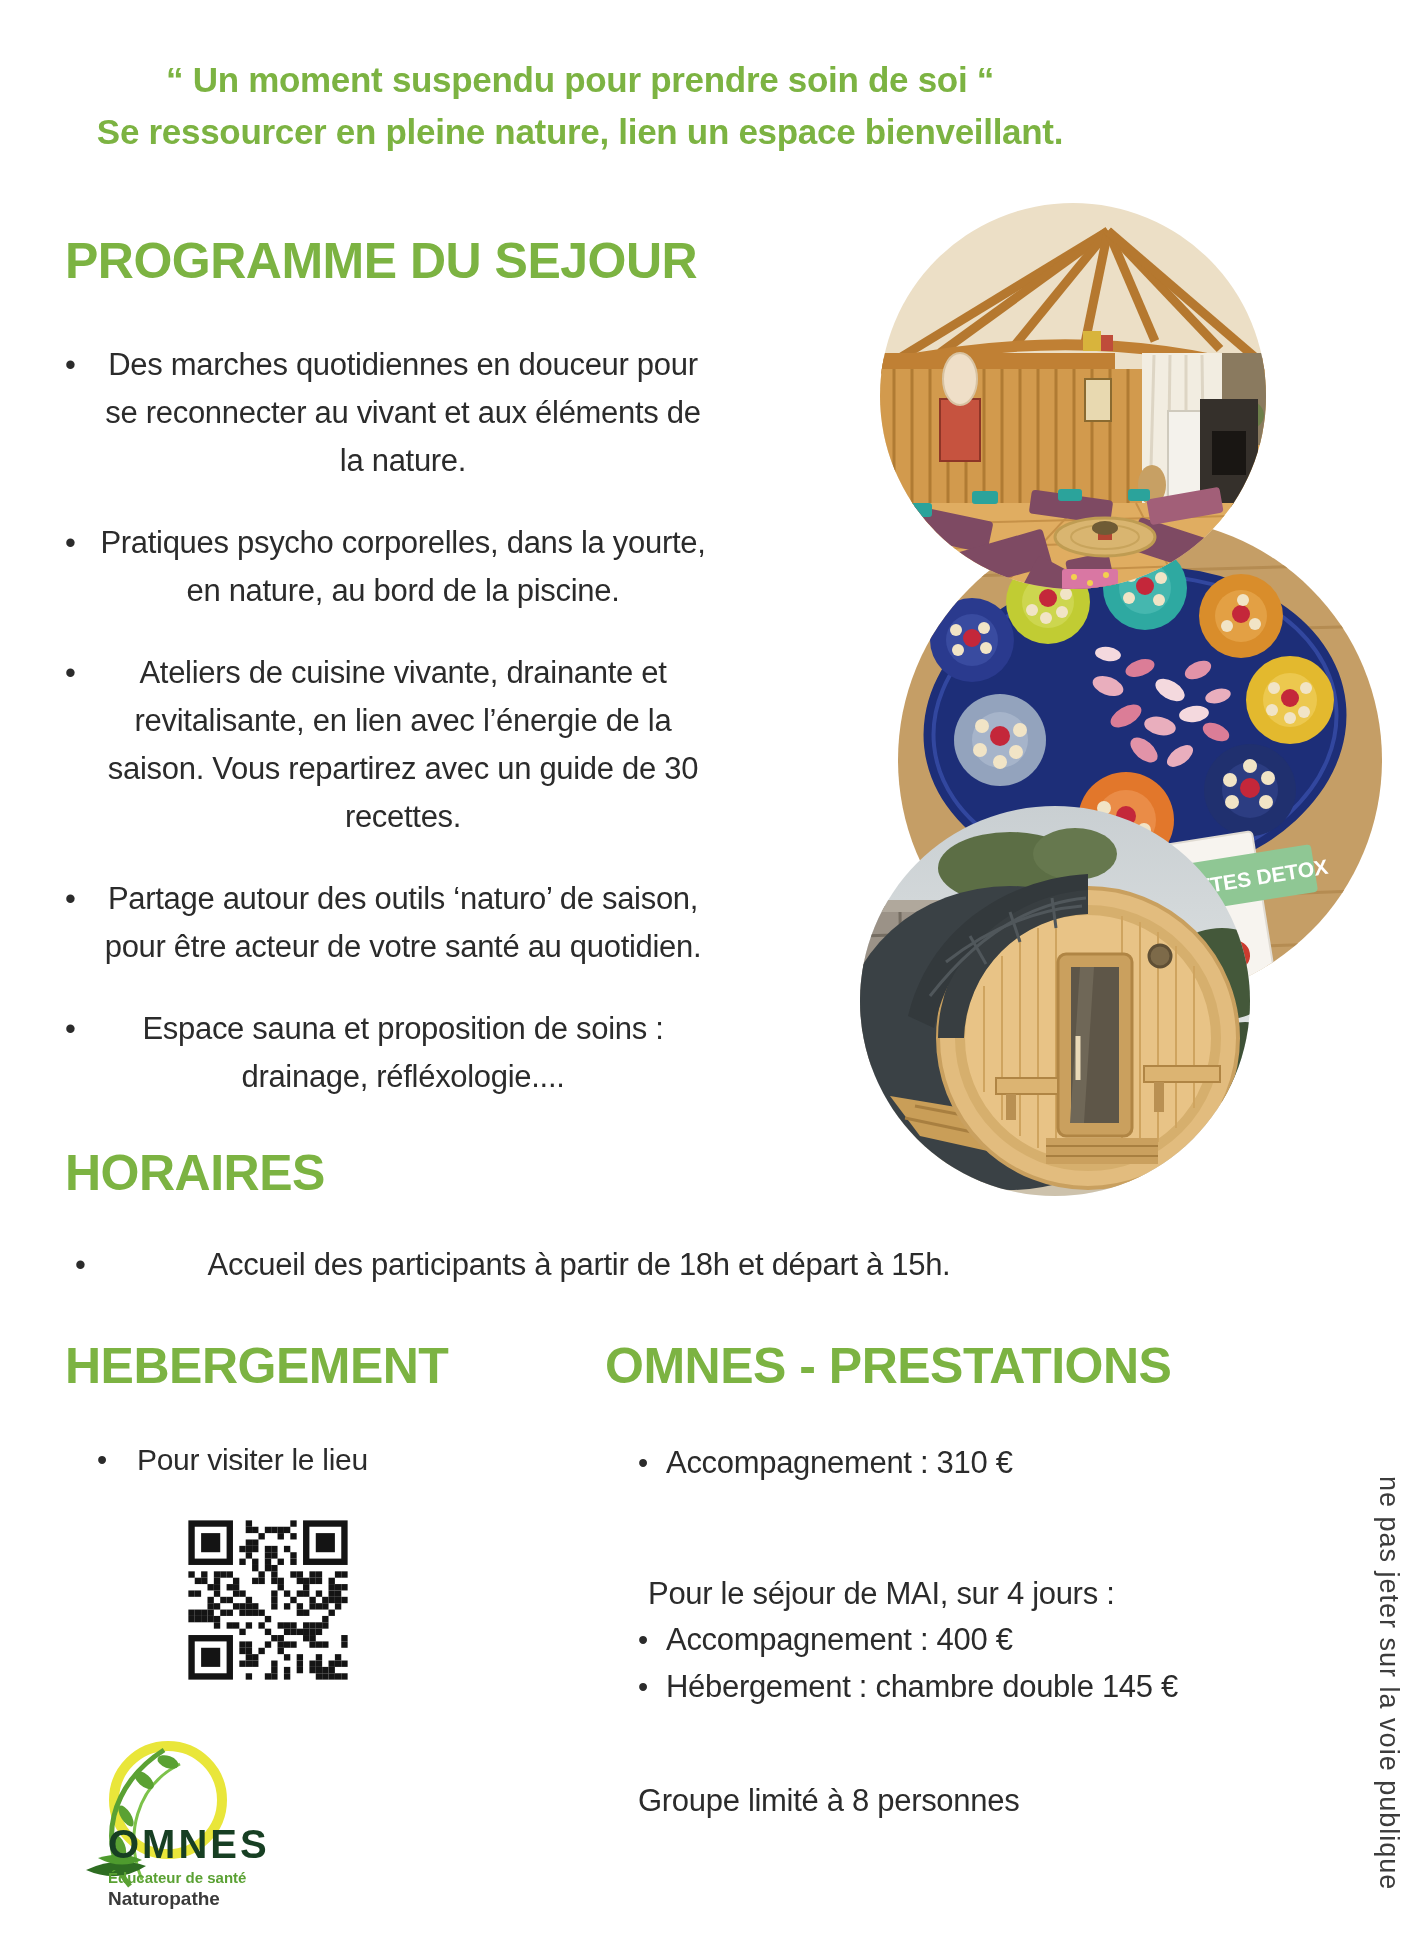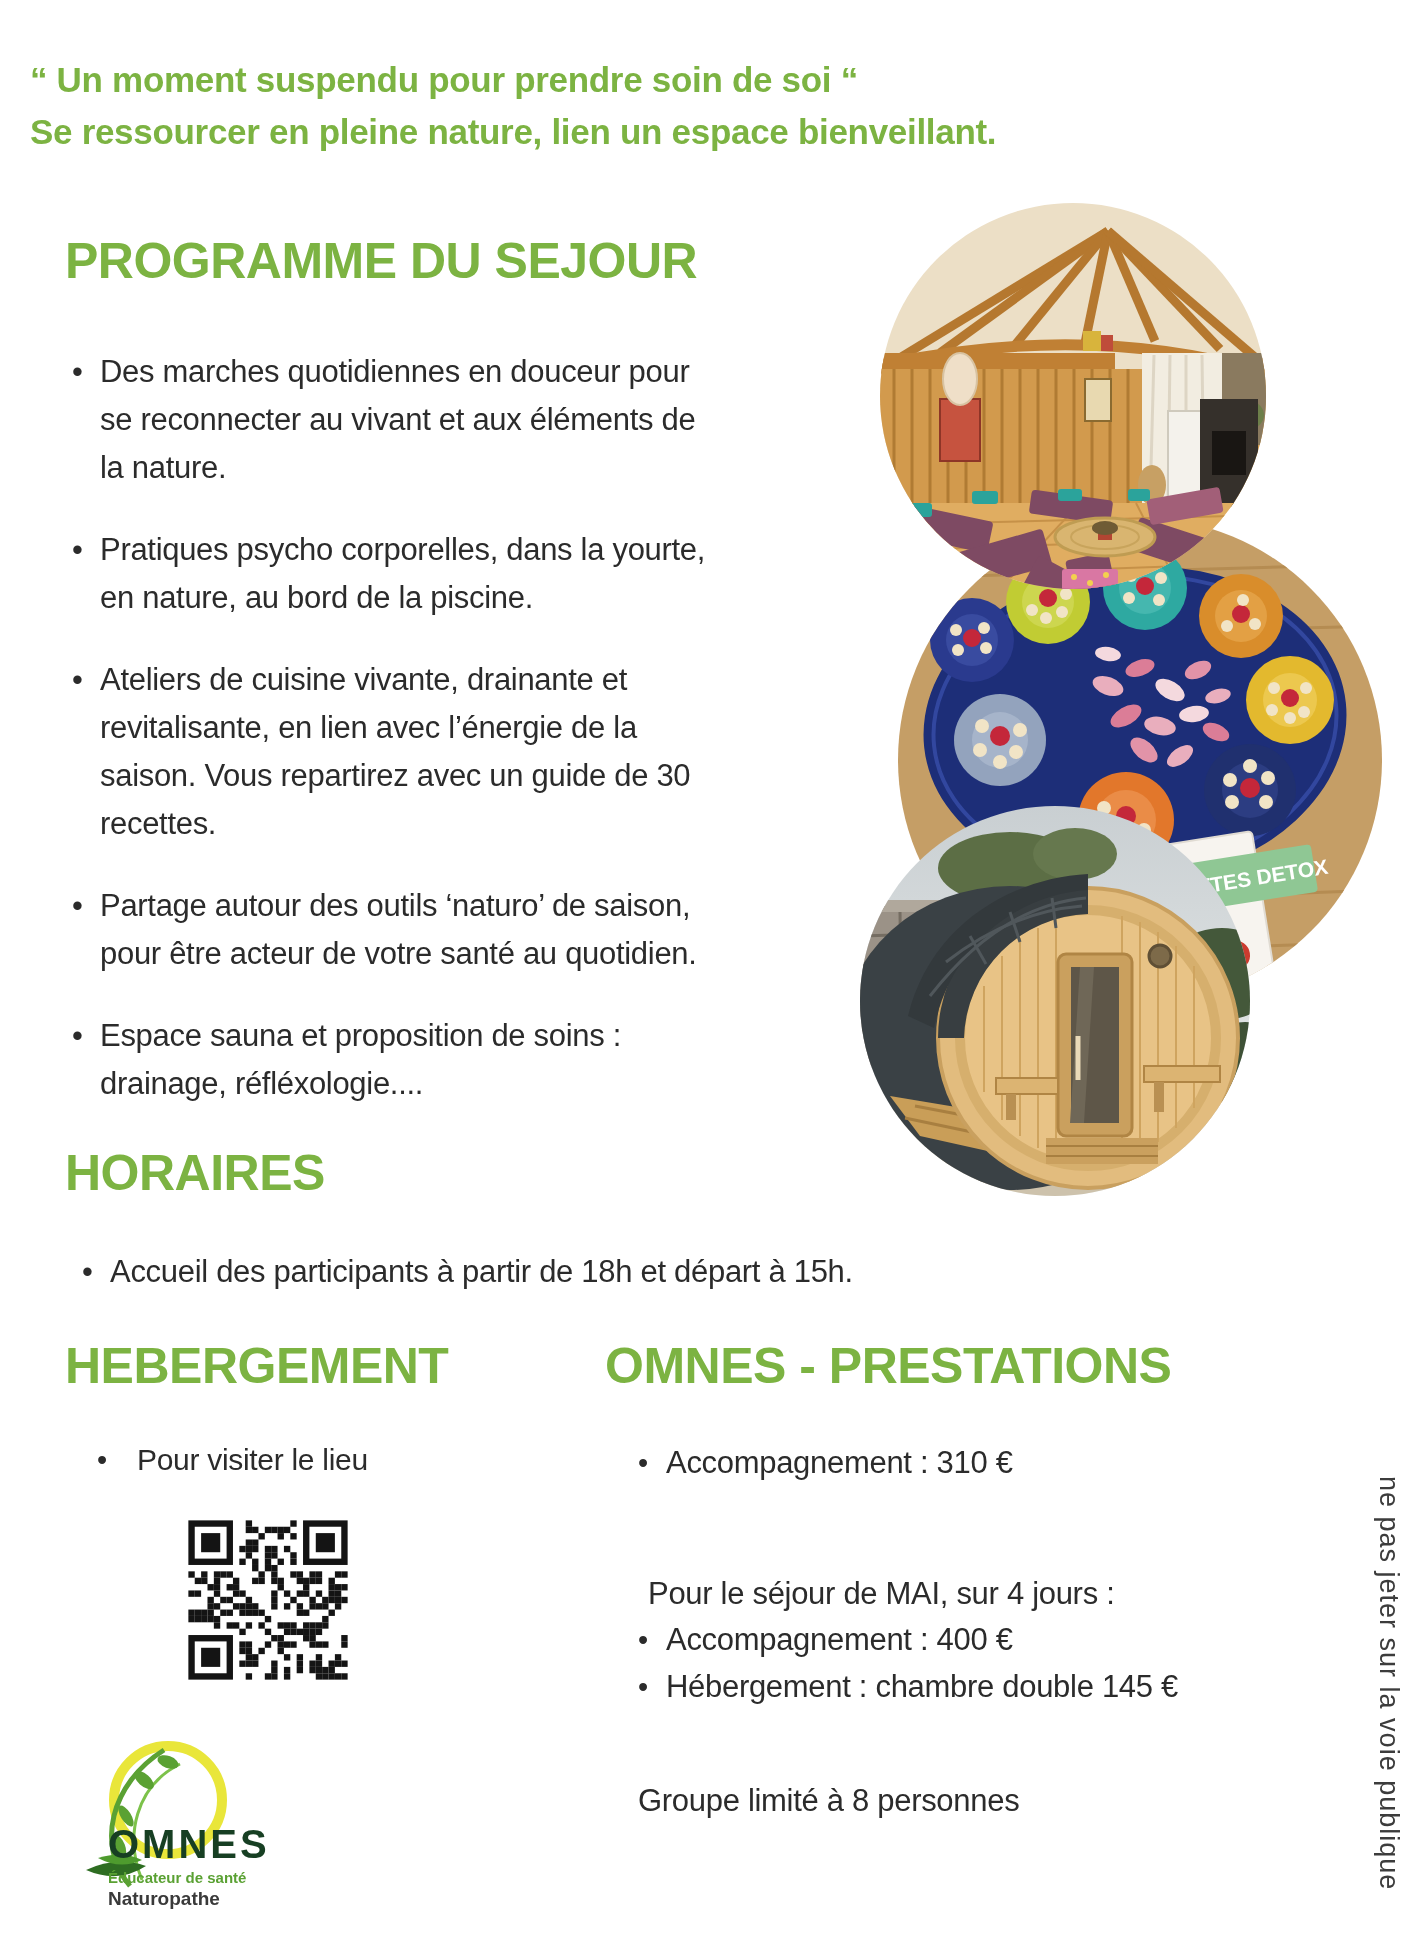--- a/index.html
+++ b/index.html
@@ -3,30 +3,30 @@
 <meta charset="utf-8">
 <style>
   html,body{margin:0;padding:0;background:#888;}
   .page{
     position:relative;width:1412px;height:1941px;background:#ffffff;
     margin:0 auto;overflow:hidden;
     font-family:"Liberation Sans",sans-serif;color:#2b2b2b;
   }
   
   .quote{
-    position:absolute;left:30px;top:54px;width:1100px;text-align:left;
+    position:absolute;left:30px;top:54px;width:1100px;text-align:center;
     color:#7cb342;font-weight:bold;font-size:35px;line-height:52px;letter-spacing:-.3px;
   }
   
   .sec-title{
     position:absolute;color:#7cb342;font-weight:bold;font-size:50px;
     letter-spacing:-.5px;white-space:nowrap;text-align:right;
   }
   
-  ul.blist{list-style:none;margin:7px;padding:0;position:absolute;}
+  ul.blist{list-style:none;margin:0;padding:0;position:absolute;text-align:center;}
   ul.blist li{
     position:relative;padding-left:28px;font-size:31px;line-height:48px;
     letter-spacing:-.3px;margin-bottom:34px;
   }
   ul.blist li::before{
     content:"\2022";position:absolute;left:0;top:0;font-size:31px;color:#2b2b2b;
   }
   ul.tlist{list-style:none;margin:0;padding:0;position:absolute;}
   ul.tlist li{
     position:relative;padding-left:28px;font-size:31px;line-height:40px;

